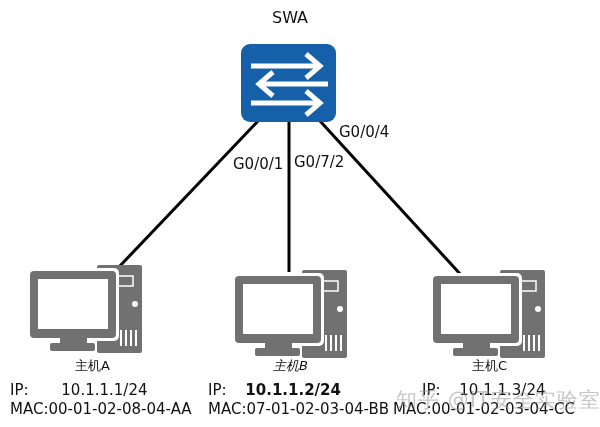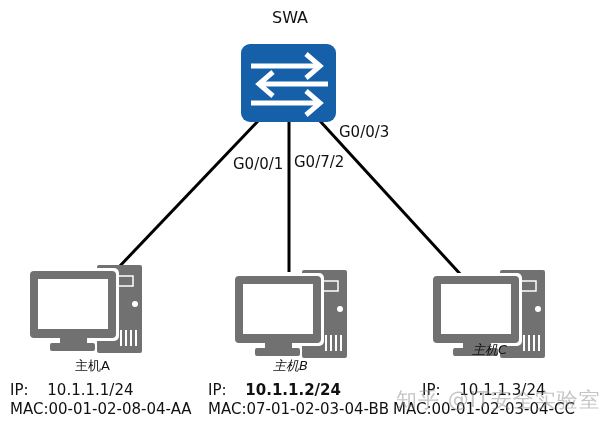--- a/index.html
+++ b/index.html
@@ -81,41 +81,41 @@
       <rect x="60" y="338" width="27" height="5"></rect>
       <rect x="50" y="343" width="45" height="8" rx="2"></rect>
     </g>
   </g>
 </svg>
 
 <div class="txt title" style="left:272px; top:9px;">SWA</div>
 
 <div class="txt port" style="left:233px; top:155px;">G0/0/1</div>
 <div class="txt port" style="left:294px; top:153px;">G0/7/2</div>
-<div class="txt port" style="left:339px; top:123px;">G0/0/3</div>
+<div class="txt port" style="left:339px; top:123px;">G0/0/4</div>
 
 <div class="txt host-name" style="left:75px; top:357px;">主机A</div>
 <div class="txt host-info" style="left:10px; top:381px;">
   <span>IP:</span>
-  <span style="margin-left:14px;">10.1.1.1/24</span>
+  <span style="margin-left:28px;">10.1.1.1/24</span>
 </div>
 <div class="txt host-info" style="left:10px; top:400px;">
   <span>MAC:</span><span>00-01-02-08-04-AA</span>
 </div>
 
 <div class="txt host-name" style="left:273px; top:357px;font-style:italic;">主机B</div>
 <div class="txt host-info" style="left:208px; top:381px;">
   <span>IP:</span>
   <span style="margin-left:14px;font-weight:bold;">10.1.1.2/24</span>
 </div>
 <div class="txt host-info" style="left:208px; top:400px;">
   <span>MAC:</span><span>07-01-02-03-04-BB</span>
 </div>
 
-<div class="txt host-name" style="left:472px; top:341px;font-style:italic;">主机C</div>
+<div class="txt host-name" style="left:472px; top:357px;">主机C</div>
 <div class="txt host-info" style="left:422px; top:381px;">
   <span>IP:</span>
   <span style="margin-left:14px;">10.1.1.3/24</span>
 </div>
 <div class="txt host-info" style="left:393px; top:400px;">
   <span>MAC:</span><span>00-01-02-03-04-CC</span>
 </div>
 
 <div class="wm" style="left:396px; top:386px;">知乎 @IT安全实验室</div>
 

